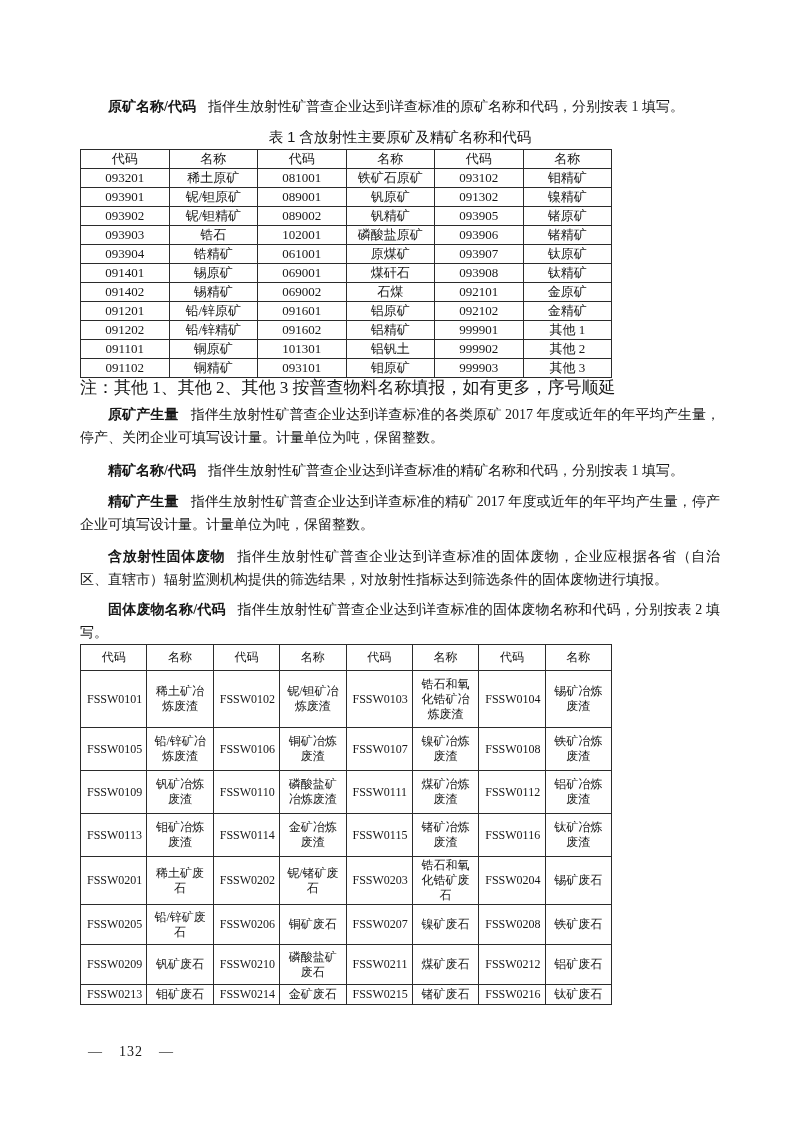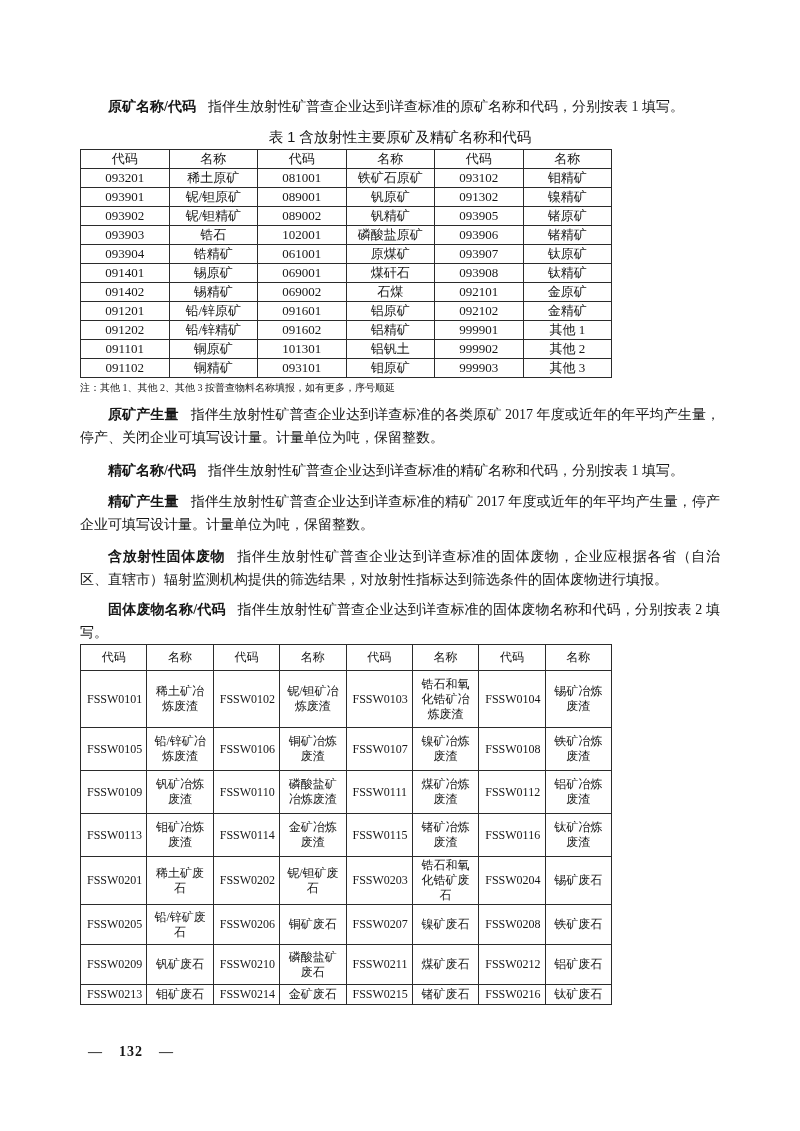--- a/index.html
+++ b/index.html
@@ -32,24 +32,24 @@
     box-sizing:border-box; padding:0; font-weight:normal;
   }
   #table1 th, #table1 td { height:19px; font-size:13px; line-height:16px; }
   #table2 th, #table2 td { font-size:12px; line-height:15px; padding:1px 6px; }
   #table2 th { height:26px; }
   #table2 tr.h57 td { height:57px; }
   #table2 tr.h43 td { height:43px; }
   #table2 tr.h40 td { height:40px; }
   #table2 tr.h20 td { height:20px; }
 
-  .note { margin-top:2px; font-size:10px; line-height:15px; text-align:left; }
+  .note { margin-top:2px; font-size:17px; line-height:15px; text-align:left; }
 
   .footer {
-    position:absolute; left:88px; top:1044px; font-size:14px; letter-spacing:1px;font-weight:bold;
+    position:absolute; left:88px; top:1044px; font-size:14px; letter-spacing:1px;
   }
   .footer .dash { color:#3a3a3a; }
   .footer .pnum { margin:0 16px; }
 </style>
 </head>
 <body>
 
 <div class="page">
   <div class="content">
 
@@ -220,21 +220,21 @@
             <td>金矿冶炼废渣</td>
             <td>FSSW0115</td>
             <td>锗矿冶炼废渣</td>
             <td>FSSW0116</td>
             <td>钛矿冶炼废渣</td>
           </tr>
       <tr class="h40">
             <td>FSSW0201</td>
             <td>稀土矿废石</td>
             <td>FSSW0202</td>
-            <td>铌/钽矿废石</td>
+            <td>铌/锗矿废石</td>
             <td>FSSW0203</td>
             <td>锆石和氧化锆矿废石</td>
             <td>FSSW0204</td>
             <td>锡矿废石</td>
           </tr>
       <tr class="h40">
             <td>FSSW0205</td>
             <td>铅/锌矿废石</td>
             <td>FSSW0206</td>
             <td>铜矿废石</td>

